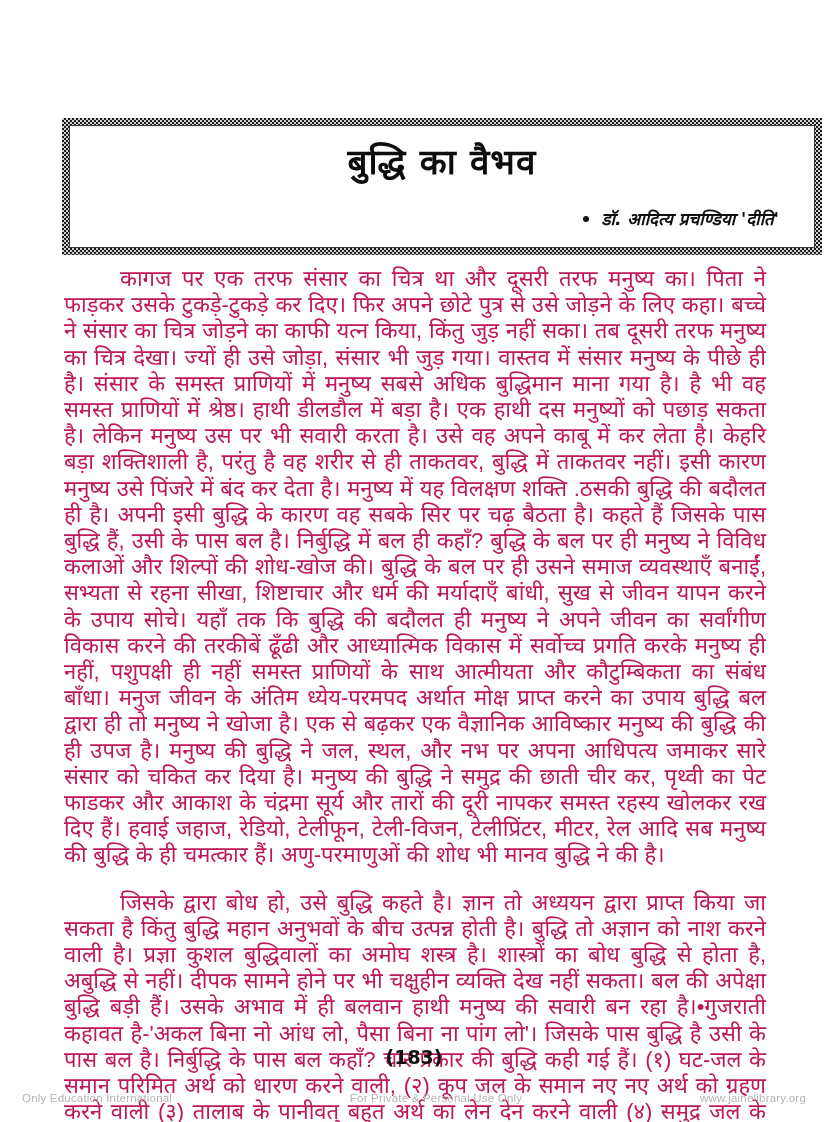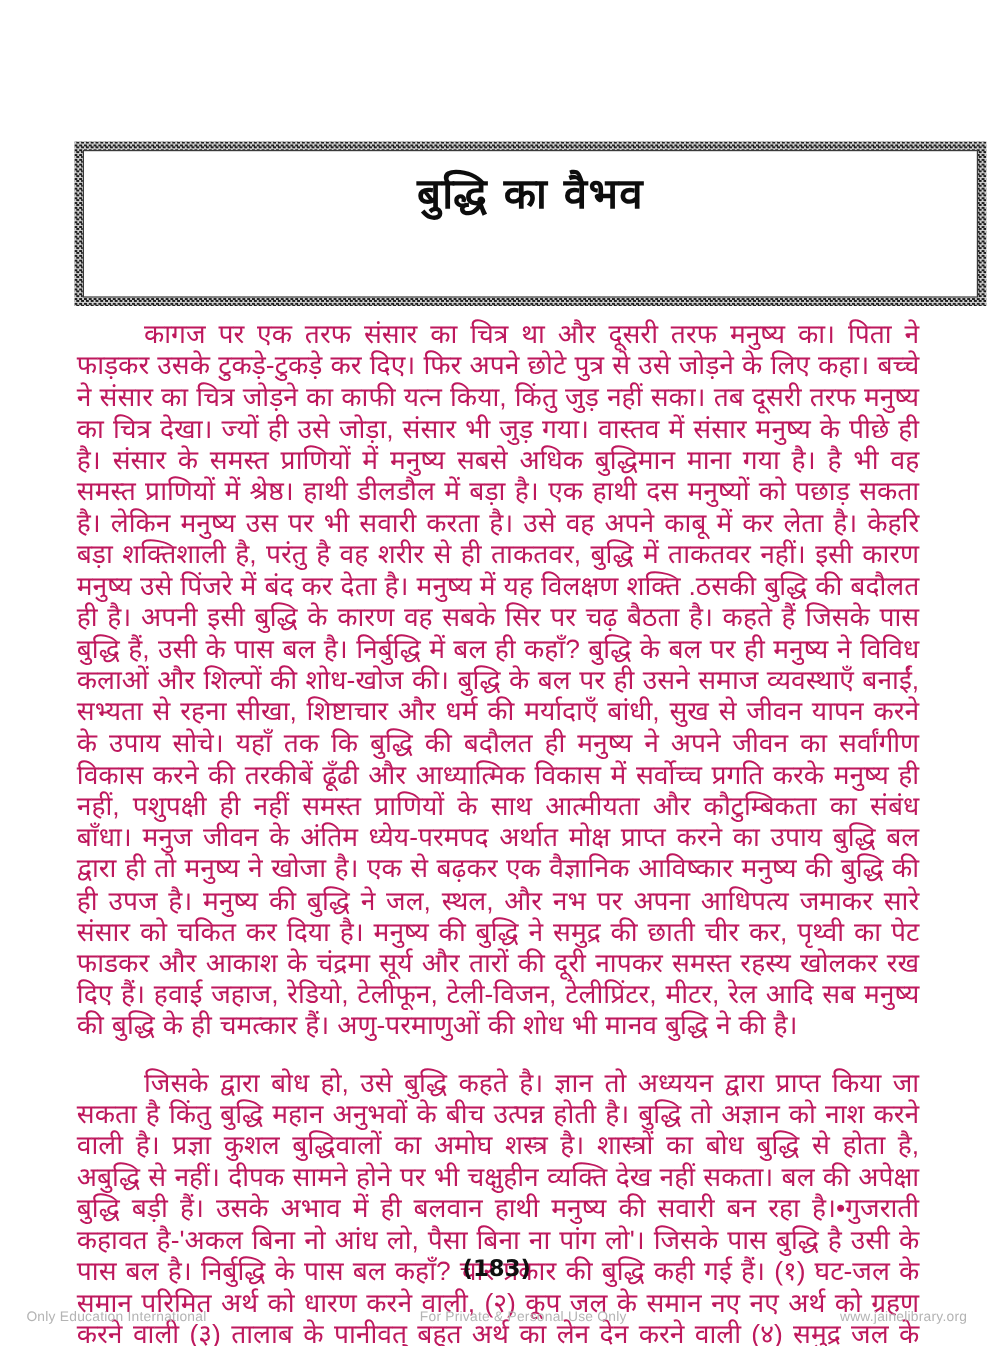--- a/index.html
+++ b/index.html
@@ -143,20 +143,24 @@
   .footer-right  { flex: 0 0 auto; }
 </style>
 </head>
 <body>
 
 <div class="page">
 
   <div class="title-box">
     <div class="title-box-inner"></div>
     <div class="title-text">बुद्धि का वैभव</div>
+    <div class="author-row">
+      <span class="author-bullet"></span>
+      <span class="author-name">डॉ. आदित्य प्रचण्डिया 'दीति'</span>
+    </div>
   </div>
 
   <div class="body-text">
     <p class="para indent">कागज पर एक तरफ संसार का चित्र था और दूसरी तरफ मनुष्य का। पिता ने फाड़कर उसके टुकड़े-टुकड़े कर दिए। फिर अपने छोटे पुत्र से उसे जोड़ने के लिए कहा। बच्चे ने संसार का चित्र जोड़ने का काफी यत्न किया, किंतु जुड़ नहीं सका। तब दूसरी तरफ मनुष्य का चित्र देखा। ज्यों ही उसे जोड़ा, संसार भी जुड़ गया। वास्तव में संसार मनुष्य के पीछे ही है। संसार के समस्त प्राणियों में मनुष्य सबसे अधिक बुद्धिमान माना गया है। है भी वह समस्त प्राणियों में श्रेष्ठ। हाथी डीलडौल में बड़ा है। एक हाथी दस मनुष्यों को पछाड़ सकता  है। लेकिन मनुष्य उस पर भी सवारी करता है। उसे वह अपने काबू में कर लेता है। केहरि बड़ा शक्तिशाली है, परंतु है वह शरीर से ही ताकतवर, बुद्धि में ताकतवर नहीं। इसी कारण मनुष्य उसे पिंजरे में बंद कर देता है। मनुष्य में यह विलक्षण शक्ति .ठसकी बुद्धि की बदौलत ही है। अपनी इसी बुद्धि के कारण वह सबके सिर पर चढ़ बैठता है। कहते हैं जिसके पास बुद्धि हैं, उसी के पास बल है। निर्बुद्धि में बल ही कहाँ? बुद्धि के बल पर ही मनुष्य ने विविध कलाओं और शिल्पों की शोध-खोज की। बुद्धि के बल पर ही उसने समाज व्यवस्थाएँ बनाईं, सभ्यता से रहना सीखा, शिष्टाचार और धर्म की मर्यादाएँ बांधी, सुख से जीवन यापन करने के उपाय सोचे। यहाँ तक कि बुद्धि की बदौलत ही मनुष्य ने अपने जीवन का सर्वांगीण विकास करने की तरकीबें ढूँढी और आध्यात्मिक विकास में सर्वोच्च प्रगति करके मनुष्य ही नहीं, पशुपक्षी ही नहीं समस्त प्राणियों के साथ आत्मीयता और कौटुम्बिकता का संबंध बाँधा। मनुज जीवन के अंतिम ध्येय-परमपद अर्थात मोक्ष प्राप्त करने का उपाय बुद्धि बल द्वारा ही तो मनुष्य ने खोजा है। एक से बढ़कर एक वैज्ञानिक आविष्कार मनुष्य की बुद्धि की ही उपज है। मनुष्य की बुद्धि ने जल, स्थल, और नभ पर अपना आधिपत्य जमाकर सारे संसार को चकित कर दिया है। मनुष्य की बुद्धि ने समुद्र की छाती चीर कर, पृथ्वी का पेट फाडकर और आकाश के चंद्रमा सूर्य और तारों की दूरी नापकर समस्त रहस्य खोलकर रख दिए हैं। हवाई जहाज, रेडियो, टेलीफून, टेली-विजन, टेलीप्रिंटर, मीटर, रेल आदि सब मनुष्य की बुद्धि के ही चमत्कार हैं। अणु-परमाणुओं की शोध भी मानव बुद्धि ने की है।</p>
     <p class="para indent">जिसके द्वारा बोध हो, उसे बुद्धि कहते है। ज्ञान तो अध्ययन द्वारा प्राप्त किया जा सकता है किंतु बुद्धि महान अनुभवों के बीच उत्पन्न होती है। बुद्धि तो अज्ञान को नाश करने वाली है। प्रज्ञा कुशल बुद्धिवालों का अमोघ शस्त्र है। शास्त्रों का बोध बुद्धि से होता है, अबुद्धि से नहीं। दीपक सामने होने पर भी चक्षुहीन व्यक्ति देख नहीं सकता। बल की अपेक्षा बुद्धि बड़ी हैं। उसके अभाव में ही बलवान हाथी मनुष्य की सवारी बन रहा है।•गुजराती कहावत है-'अकल बिना नो आंध लो, पैसा बिना ना पांग लो'। जिसके पास बुद्धि है उसी के पास बल है। निर्बुद्धि के पास बल कहाँ? चार प्रकार की बुद्धि कही गई हैं। (१) घट-जल के समान परिमित अर्थ को धारण करने वाली, (२) कूप जल के समान नए नए अर्थ को ग्रहण करने वाली (३) तालाब के पानीवत् बहुत अर्थ का लेन देन करने वाली (४) समुद्र जल के तुल्य</p>
   </div>
 
   <div class="page-number">(183)</div>
 
   <div class="footer">

